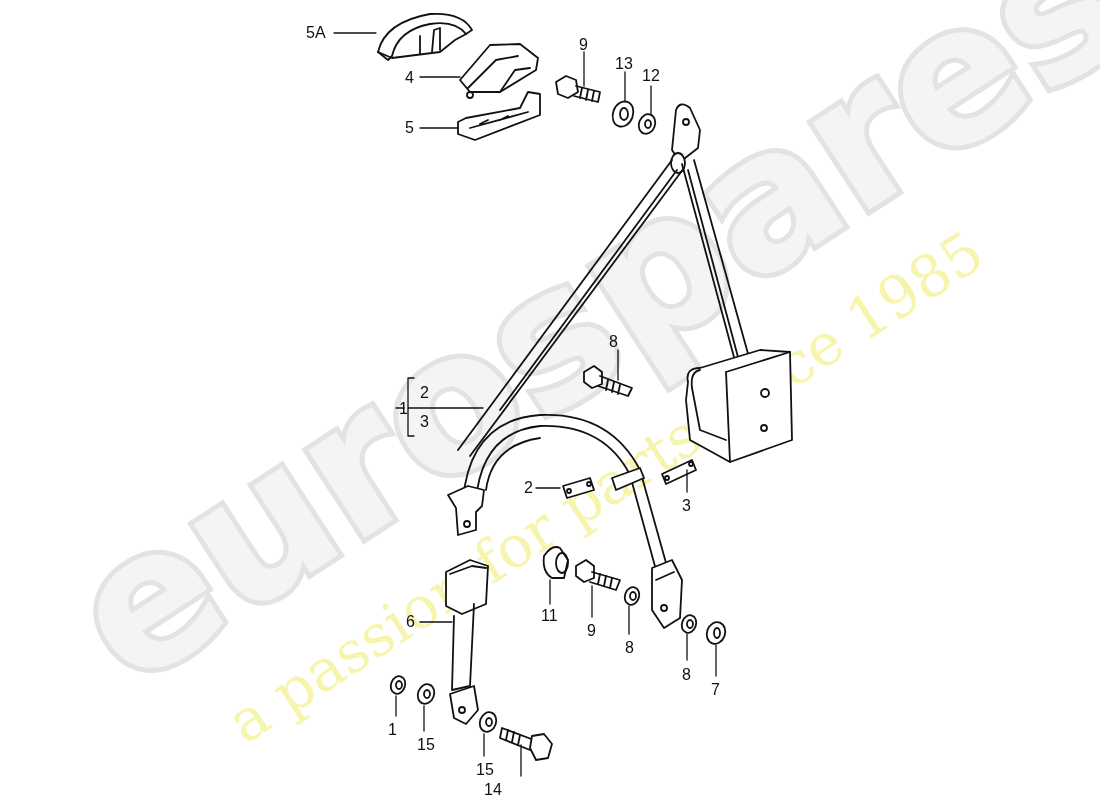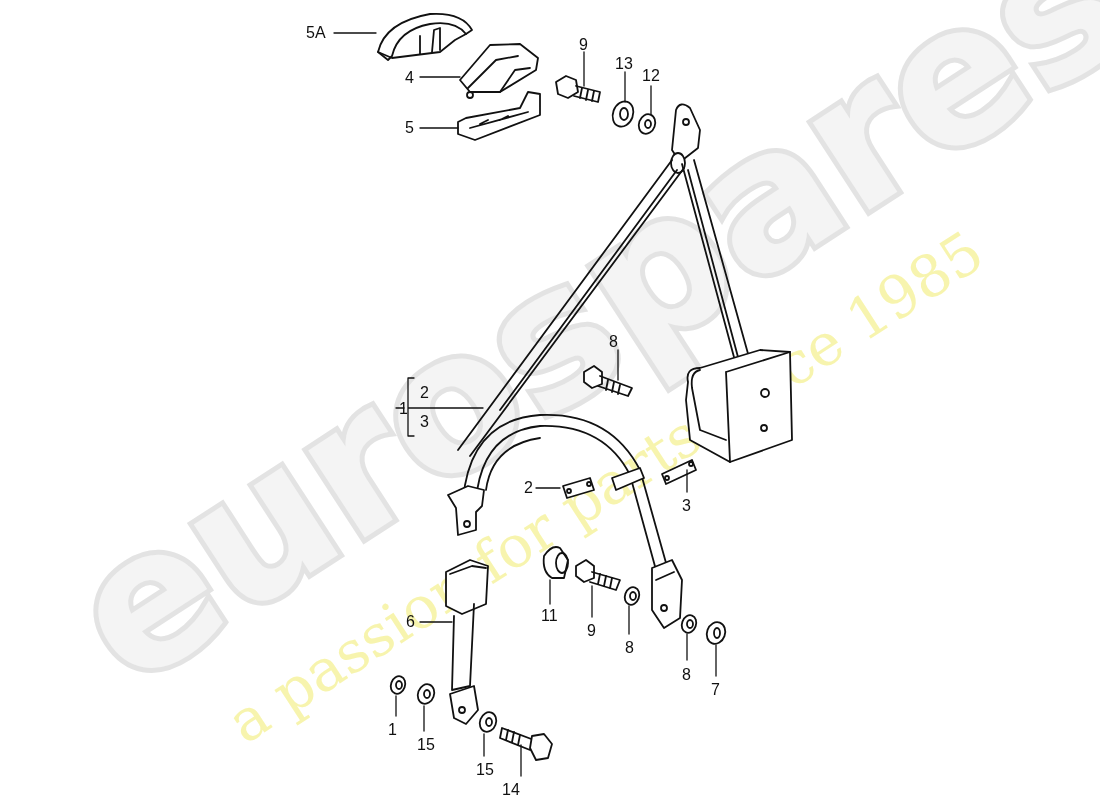--- a/index.html
+++ b/index.html
@@ -214,15 +214,15 @@
   <div class="lbl" style="left:682px;top:498px;">3</div>
   <div class="lbl" style="left:406px;top:614px;">6</div>
   <div class="lbl" style="left:541px;top:608px;">11</div>
   <div class="lbl" style="left:587px;top:623px;">9</div>
   <div class="lbl" style="left:625px;top:640px;">8</div>
   <div class="lbl" style="left:682px;top:667px;">8</div>
   <div class="lbl" style="left:711px;top:682px;">7</div>
   <div class="lbl" style="left:388px;top:722px;">1</div>
   <div class="lbl" style="left:417px;top:737px;">15</div>
   <div class="lbl" style="left:476px;top:762px;">15</div>
-  <div class="lbl" style="left:502px;top:782px;">14</div>
+  <div class="lbl" style="left:484px;top:782px;">14</div>
 
 </div>
 
 </body></html>

